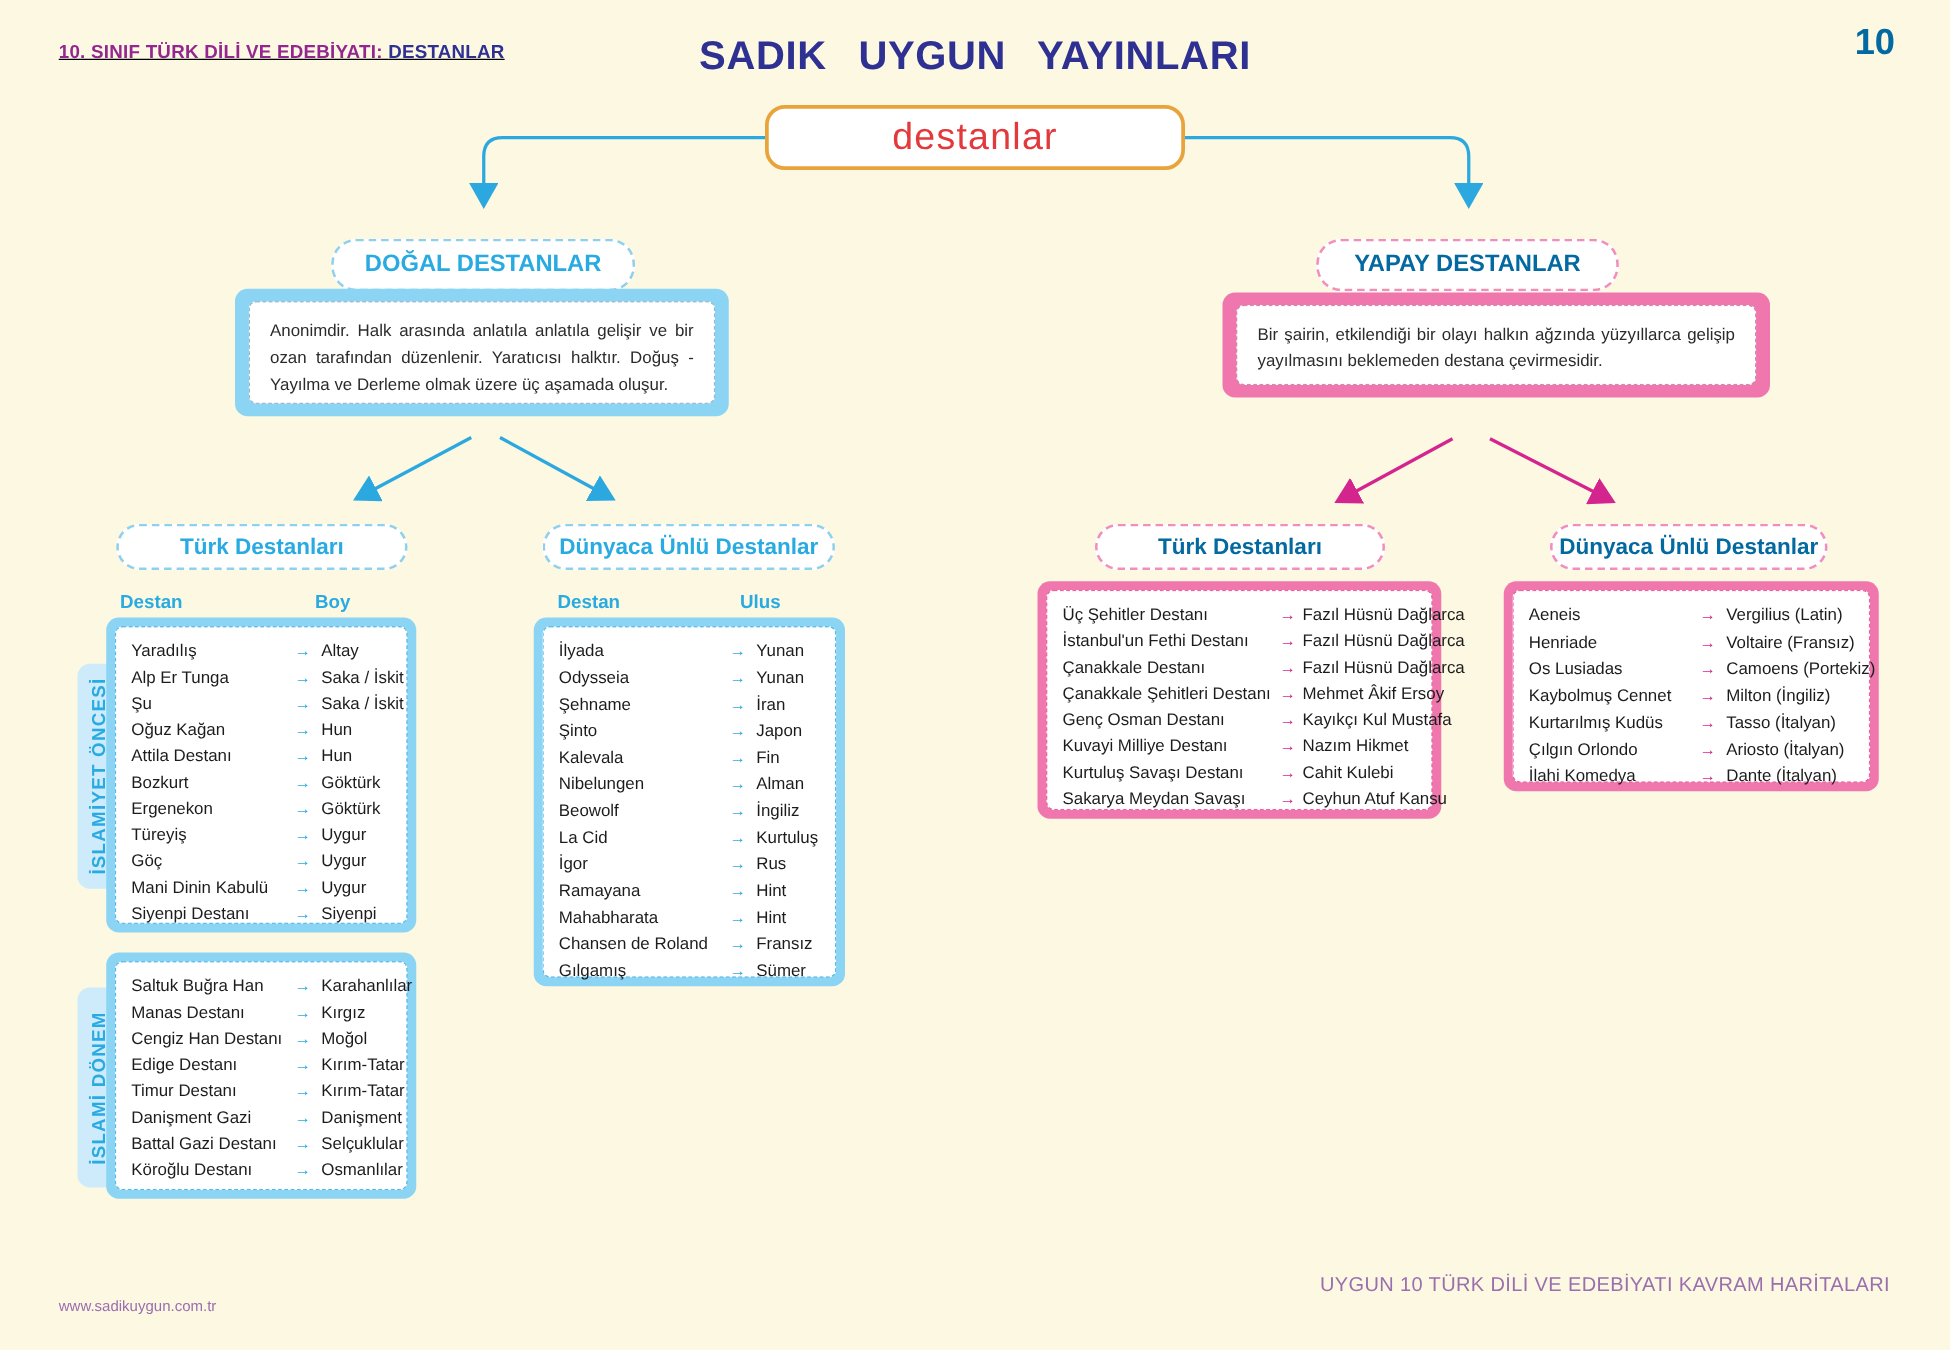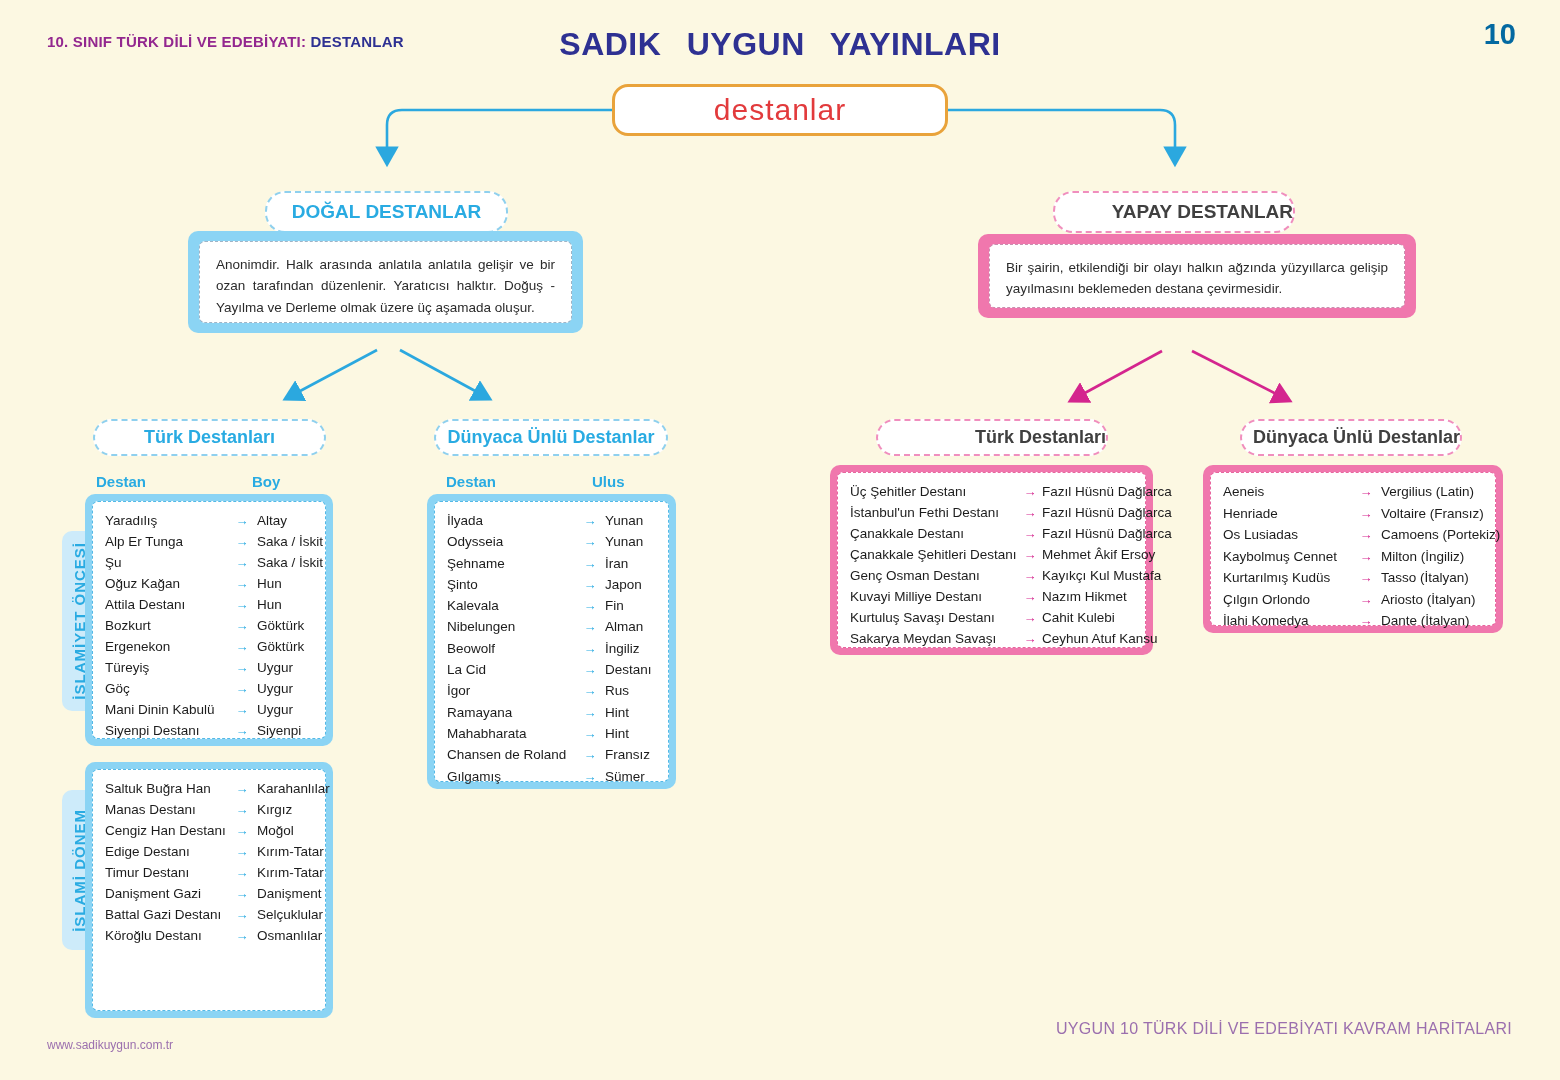--- a/index.html
+++ b/index.html
@@ -6,41 +6,41 @@
   html, body { width: 1560px; height: 1080px; }
   body {
     position: relative;
     background: #FCF8E2;
     font-family: "Liberation Sans", "DejaVu Sans", sans-serif;
     overflow: hidden;
   }
   .abs { position: absolute; }
 
   
-  .hdr-left { left: 47px; top: 33px; font-size: 15px; font-weight: bold; letter-spacing: .2px; }
+  .hdr-left { left: 47px; top: 33px; font-size: 15px; font-weight: bold; letter-spacing: .2px; text-decoration: underline; }
   .hdr-left .part1 { color: #93278F; }
   .hdr-left .part2 { color: #2E3192; }
   .hdr-center { left: 0; right: 0; top: 26px; text-align: center;
     font-size: 32px; font-weight: bold; color: #2E3192; word-spacing: 16px; letter-spacing: .5px; }
   .hdr-page { right: 44px; top: 18px; font-size: 29px; font-weight: bold; color: #0369a1; }
 
   
   .root-box { left: 612px; top: 84px; width: 336px; height: 52px;
     background: #fff; border: 3px solid #E9A33B; border-radius: 16px;
     display: flex; align-items: center; justify-content: center; }
   .root-box span { color: #E23A3C; font-size: 30px; letter-spacing: 1px; }
 
   
   .wires { left: 0; top: 0; width: 1560px; height: 1080px; pointer-events: none; }
 
   
   .pill { background: #fff; border-radius: 20px; display: flex; align-items: center; justify-content: center;
     font-weight: bold; }
   .pill.cy { border: 2px dashed #8FD0EE; color: #29ABE2; }
-  .pill.pk { border: 2px dashed #F08EBE; color: #404040; justify-content: flex-end; }
+  .pill.pk { border: 2px dashed #F08EBE; color: #0369a1; }
 
   
   .descbox { border-radius: 10px; }
   .descbox.cy { background: #8BD4F4; }
   .descbox.pk { background: #F077AD; }
   .descbox .inner { position: absolute; left: 11px; right: 11px; top: 10px; bottom: 10px;
     background: #fff; border-radius: 6px; padding: 12px 16px;
     font-size: 13.5px; line-height: 1.58; color: #2b2b2b; text-align: justify; }
   .descbox.cy .inner { border: 1.5px dashed #9FB4C6; }
   .descbox.pk .inner { border: 1.5px dashed #C98FB0; }
@@ -194,21 +194,21 @@
         <span class="cell-name">Siyenpi Destanı</span>
         <span class="cell-arrow">→</span>
         <span class="cell-target">Siyenpi</span>
       </div>
     </div>
 </div>
 
 <div class="abs sidetab" style="left:62px; top:790px; width:34px; height:160px;">
   <span>İSLAMİ DÖNEM</span>
 </div>
-<div class="abs tbox cy" style="left:85px; top:762px; width:248px; height:256px;">
+<div class="abs tbox cy" style="left:85px; top:762px; width:248px; height:197px;">
   <div class="tinner cy-rows t-isl">
 
       <div class="trow">
         <span class="cell-name">Saltuk Buğra Han</span>
         <span class="cell-arrow">→</span>
         <span class="cell-target">Karahanlılar</span>
       </div>
 
       <div class="trow">
         <span class="cell-name">Manas Destanı</span>
@@ -301,21 +301,21 @@
 
       <div class="trow">
         <span class="cell-name">Beowolf</span>
         <span class="cell-arrow">→</span>
         <span class="cell-target">İngiliz</span>
       </div>
 
       <div class="trow">
         <span class="cell-name">La Cid</span>
         <span class="cell-arrow">→</span>
-        <span class="cell-target">Destanı</span>
+        <span class="cell-target">Kurtuluş</span>
       </div>
 
       <div class="trow">
         <span class="cell-name">İgor</span>
         <span class="cell-arrow">→</span>
         <span class="cell-target">Rus</span>
       </div>
 
       <div class="trow">
         <span class="cell-name">Ramayana</span>

